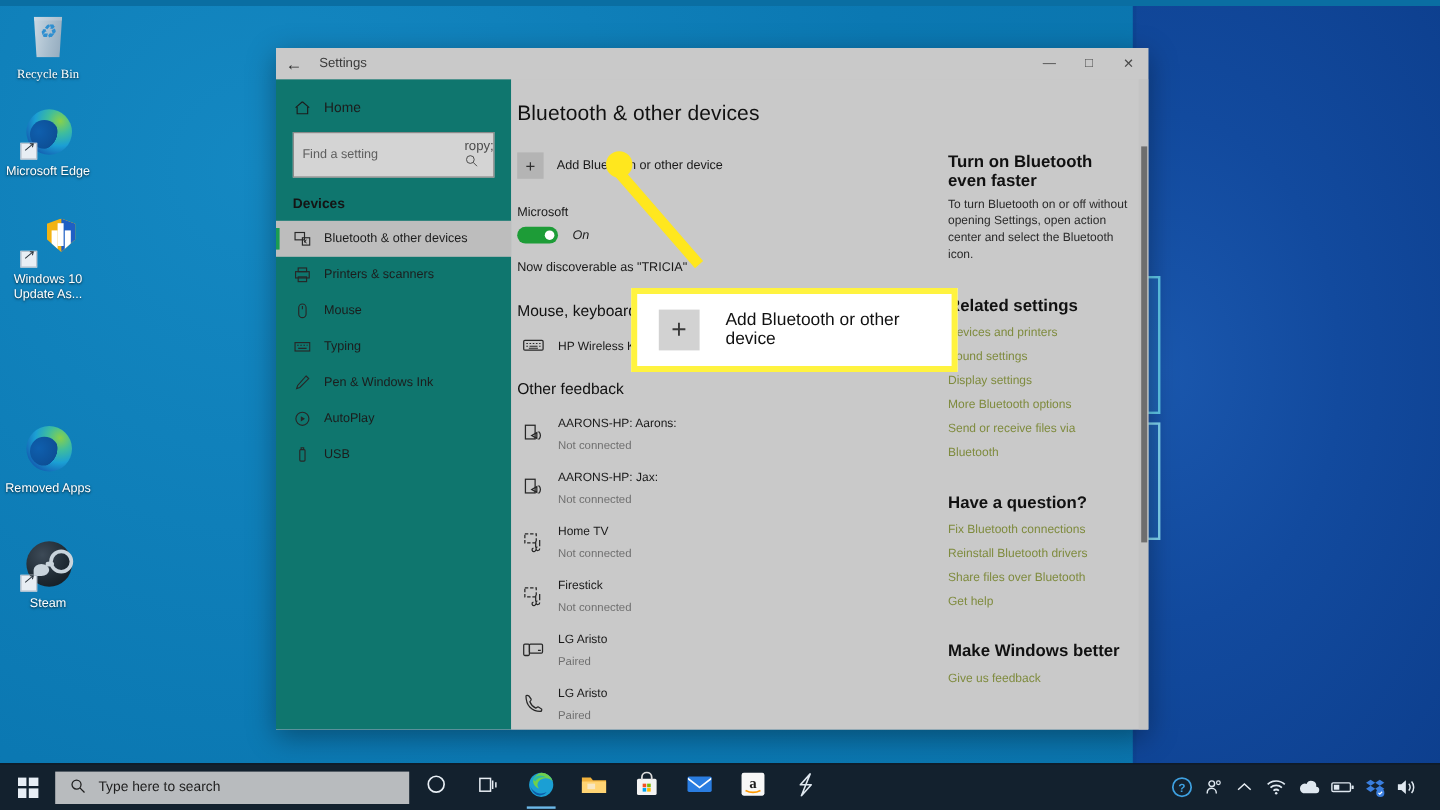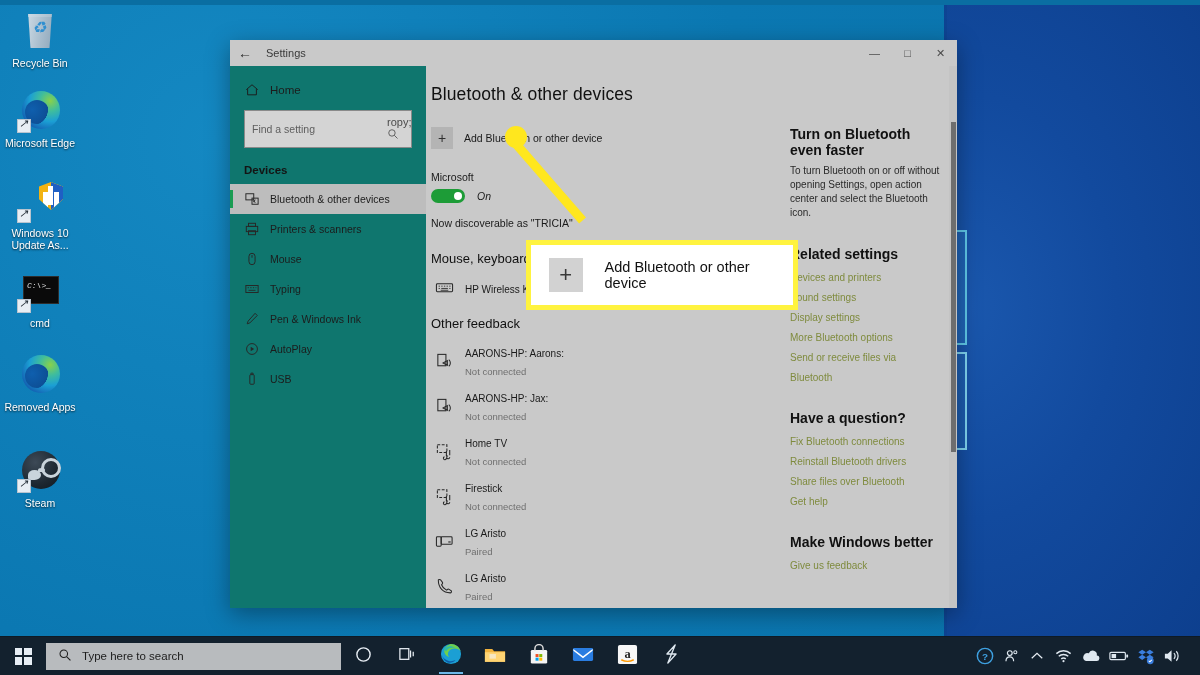--- a/index.html
+++ b/index.html
@@ -360,21 +360,21 @@
 
   <div id="wallpaper">
     <div class="wall-left"></div>
     <div class="wall-right"></div>
     <div class="wall-seam"></div>
     <div class="wall-accent-a"></div>
     <div class="wall-accent-b"></div>
     <div class="wall-top-band"></div>
   </div>
 
-  <div class="desk-icon" style="left:2px; top:8px;">
+  <div class="desk-icon" style="left:2px; top:8px;font-family:Liberation Serif, serif;">
     <span class="glyph">
         <i class="ic-bin"></i>
       </span>
     <span class="label">Recycle Bin</span>
   </div>
 
   <div class="desk-icon" style="left:2px; top:88px;">
     <span class="glyph">
       <i class="ic-edge"></i>
         <i class="shortcut-arrow"></i>
@@ -383,27 +383,20 @@
   </div>
 
   <div class="desk-icon" style="left:2px; top:178px;">
     <span class="glyph">
       <i class="ic-shield"></i>
         <i class="shortcut-arrow"></i>
     </span>
     <span class="label">Windows 10 Update As...</span>
   </div>
 
-  <div class="desk-icon" style="left:2px; top:268px;">
-    <span class="glyph">
-      <i class="ic-cmd"></i>
-        <i class="shortcut-arrow"></i>
-    </span>
-    <span class="label">cmd</span>
-  </div>
 
   <div class="desk-icon" style="left:2px; top:352px;">
     <span class="glyph">
         <i class="ic-edge"></i>
       </span>
     <span class="label">Removed Apps</span>
   </div>
 
   <div class="desk-icon" style="left:2px; top:448px;">
     <span class="glyph">

